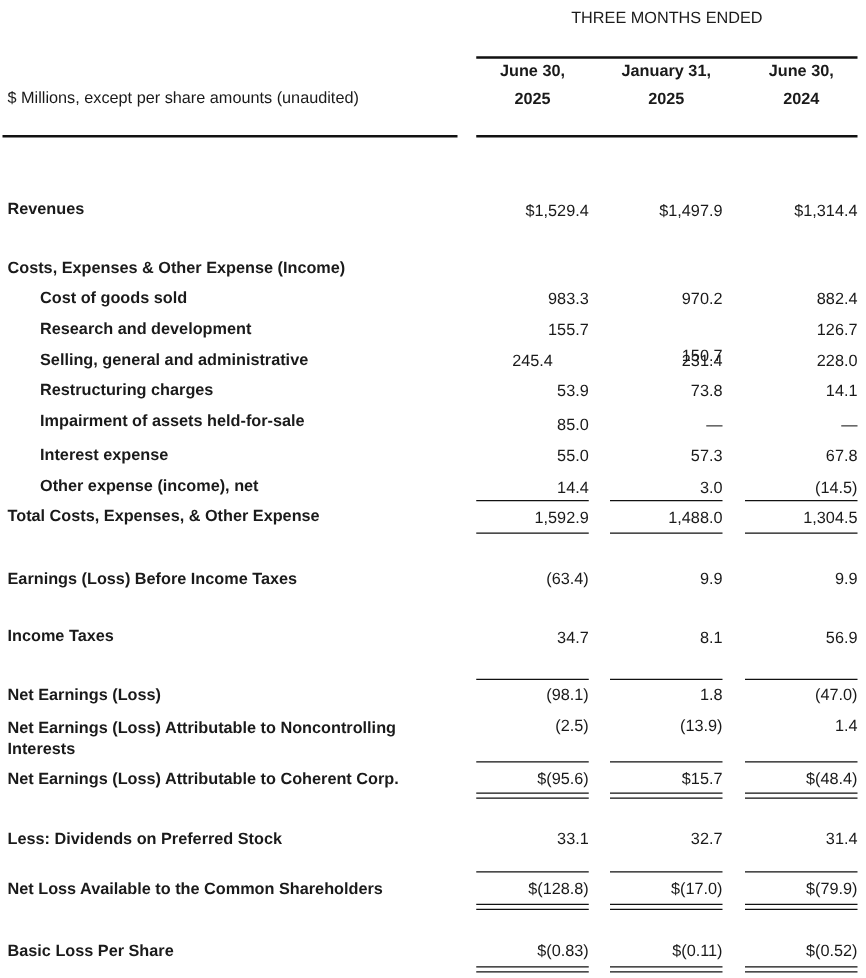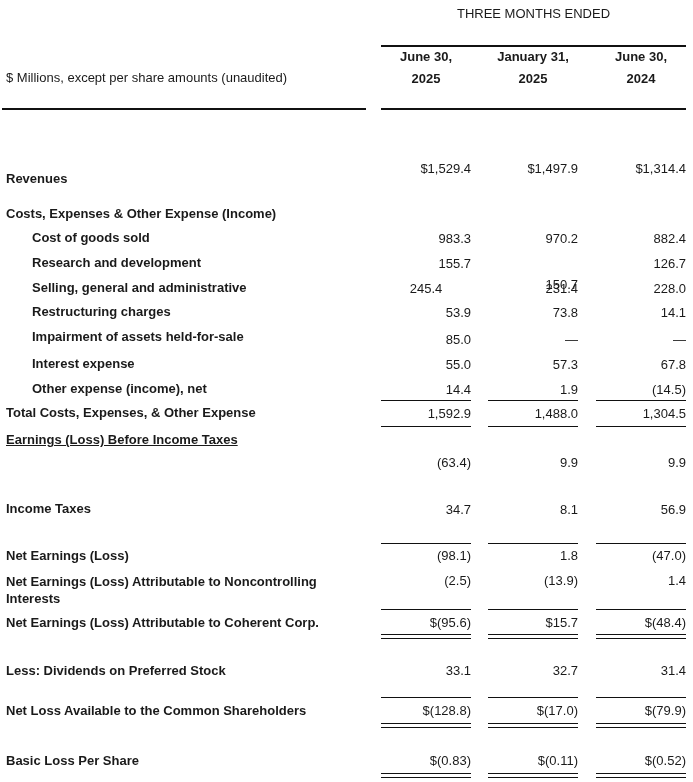--- a/index.html
+++ b/index.html
@@ -45,21 +45,21 @@
     <div>June 30,</div>
     <div>2024</div>
   </div>
 
   <div class="abs units">$ Millions, except per share amounts (unaudited)</div>
 
   <div class="line" style="left:2px;width:364px;top:108px;"></div>
   <div class="line" style="left:381px;width:305px;top:108px;"></div>
 
   <div>
-    <div class="lbl b" style="top:159px;margin-top:12px;">Revenues</div>
+    <div class="lbl b" style="top:159px;">Revenues</div>
     <div class="val c1" style="top:161px;">$1,529.4</div>
     <div class="val c2" style="top:161px;">$1,497.9</div>
     <div class="val c3" style="top:161px;">$1,314.4</div>
   </div>
 
   <div class="lbl b" style="top:206px;">Costs, Expenses &amp; Other Expense (Income)</div>
 
   <div>
     <div class="lbl ind" style="top:230px;">Cost of goods sold</div>
     <div class="val c1" style="top:231px;">983.3</div>
@@ -98,41 +98,41 @@
   <div>
     <div class="lbl ind" style="top:356px;">Interest expense</div>
     <div class="val c1" style="top:357px;">55.0</div>
     <div class="val c2" style="top:357px;">57.3</div>
     <div class="val c3" style="top:357px;">67.8</div>
   </div>
 
   <div>
     <div class="lbl ind" style="top:381px;">Other expense (income), net</div>
     <div class="val c1" style="top:382px;">14.4</div>
-    <div class="val c2" style="top:382px;">1.9</div>
+    <div class="val c2" style="top:382px;">3.0</div>
     <div class="val c3" style="top:382px;">(14.5)</div>
   </div>
 
   <div class="line l1" style="top:400px;border-top-width:1.5px;"></div>
   <div class="line l2" style="top:400px;border-top-width:1.5px;"></div>
   <div class="line l3" style="top:400px;border-top-width:1.5px;"></div>
 
   <div>
     <div class="lbl b" style="top:405px;">Total Costs, Expenses, &amp; Other Expense</div>
     <div class="val c1" style="top:406px;">1,592.9</div>
     <div class="val c2" style="top:406px;">1,488.0</div>
     <div class="val c3" style="top:406px;">1,304.5</div>
   </div>
 
   <div class="line l1" style="top:426px;border-top-width:1.5px;"></div>
   <div class="line l2" style="top:426px;border-top-width:1.5px;"></div>
   <div class="line l3" style="top:426px;border-top-width:1.5px;"></div>
 
   <div>
-    <div class="lbl b" style="top:432px;text-decoration:underline;">Earnings (Loss) Before Income Taxes</div>
+    <div class="lbl b" style="top:455px;">Earnings (Loss) Before Income Taxes</div>
     <div class="val c1" style="top:455px;">(63.4)</div>
     <div class="val c2" style="top:455px;">9.9</div>
     <div class="val c3" style="top:455px;">9.9</div>
   </div>
 
   <div>
     <div class="lbl b" style="top:501px;">Income Taxes</div>
     <div class="val c1" style="top:502px;">34.7</div>
     <div class="val c2" style="top:502px;">8.1</div>
     <div class="val c3" style="top:502px;">56.9</div>

